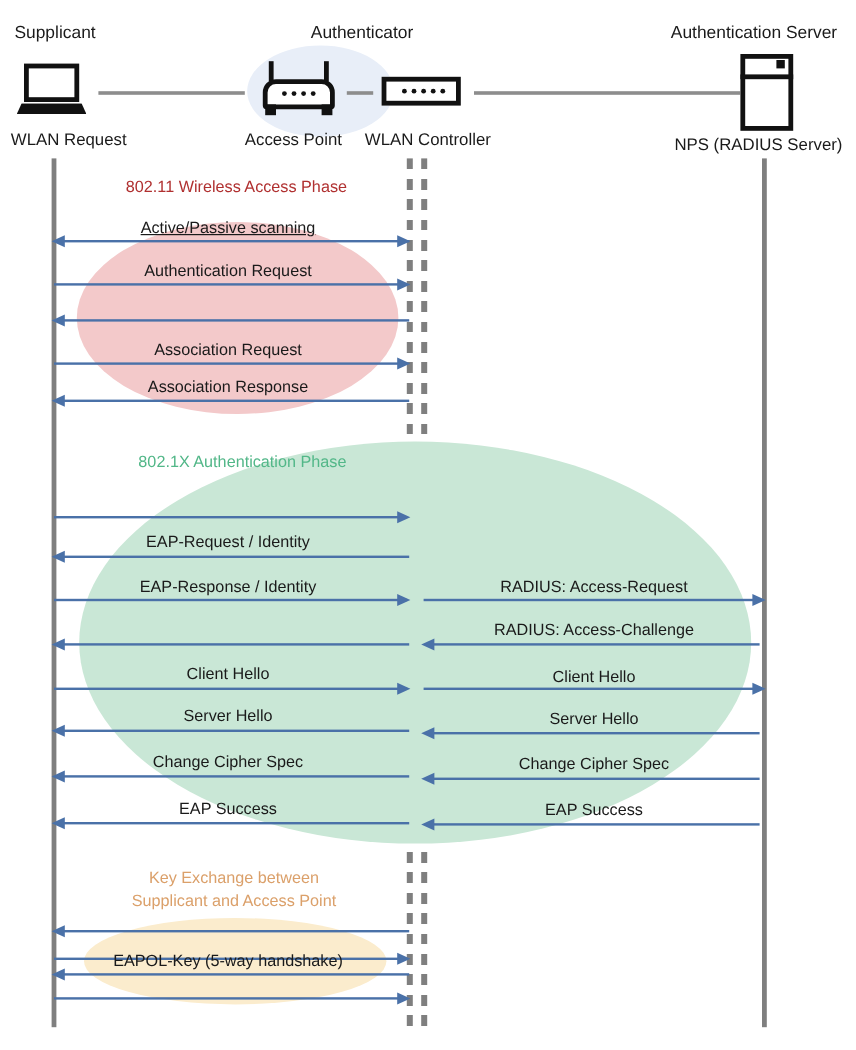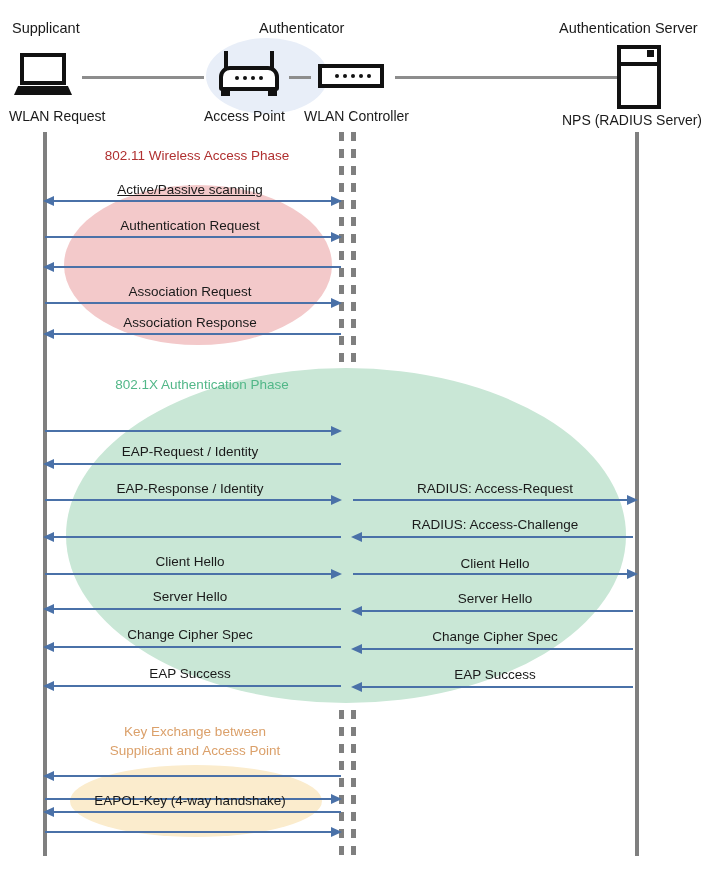--- a/index.html
+++ b/index.html
@@ -188,20 +188,20 @@
   <div class="ellipse" style="left:70px;top:765px;width:252px;height:72px;background:#fbeccd;"></div>
   <div class="phase-label" style="left:75px;top:741px;width:240px;color:#dba06a;">Supplicant and Access Point</div>
   <div class="phase-label" style="left:75px;top:722px;width:240px;color:#dba06a;">Key Exchange between</div>
 
   <div class="msg-line" style="left:47px;top:775px;width:294px;"></div>
   <div class="arrow-head arrow-left" style="left:43px;top:771px;"></div>
 
   <div class="msg-line" style="left:45px;top:798px;width:294px;"></div>
   <div class="arrow-head arrow-right" style="left:331px;top:794px;"></div>
 
-  <div class="msg-label" style="left:45px;top:793px;width:290px;">EAPOL-Key (4-way handshake)</div>
+  <div class="msg-label" style="left:45px;top:793px;width:290px;">EAPOL-Key (5-way handshake)</div>
   <div class="msg-line" style="left:47px;top:811px;width:294px;"></div>
   <div class="arrow-head arrow-left" style="left:43px;top:807px;"></div>
 
   <div class="msg-line" style="left:45px;top:831px;width:294px;"></div>
   <div class="arrow-head arrow-right" style="left:331px;top:827px;"></div>
 
 </div>
 
 </body></html>

